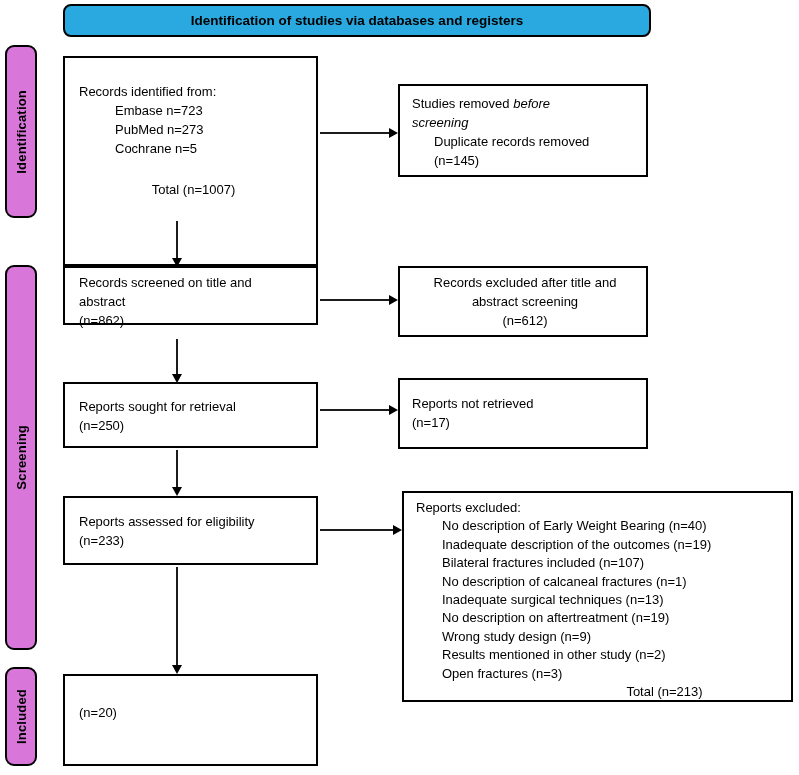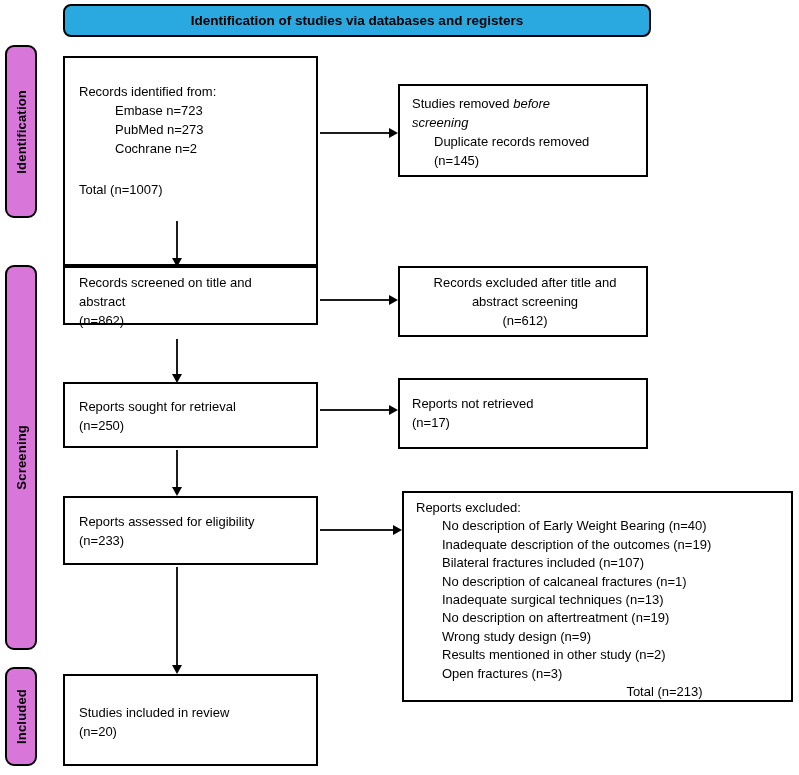--- a/index.html
+++ b/index.html
@@ -39,21 +39,21 @@
   }
   .box{
     position:absolute;
     background:#ffffff;
     border:2px solid var(--ink);
     box-sizing:border-box;
   }
   .indent1{margin-left:36px;}
   .indent2{margin-left:22px;}
   .indent3{margin-left:26px;}
-  .total-gap{margin-top:22px;}
+  .total-gap{margin-top:22px;text-align:center;}
   .total-center{margin-left:128px;text-align:center;}
   .tight{line-height:18.4px;}
   
   .arrow-v{position:absolute;width:2px;background:#1c1c1c;}
   .arrow-v::after{
     content:"";position:absolute;left:-4.5px;bottom:-9px;
     width:0;height:0;
     border-left:5.5px solid transparent;border-right:5.5px solid transparent;
     border-top:9px solid #000;
   }
@@ -81,42 +81,41 @@
     <span>Screening</span>
   </div>
   <div class="stage" style="top:667px;height:99px;">
     <span>Included</span>
   </div>
 
   <div class="box" style="left:63px;top:56px;width:255px;height:210px;padding:24px 8px 16px 14px;">
     <div>Records identified from:</div>
     <div class="indent1">Embase n=723</div>
     <div class="indent1">PubMed n=273</div>
-    <div class="indent1">Cochrane n=2</div>
+    <div class="indent1">Cochrane n=5</div>
     <div class="total-gap">Total (n=1007)</div>
   </div>
 
   <div class="box" style="left:63px;top:266px;width:255px;height:59px;padding:5px 8px 0 14px;">
     <div>Records screened on title and</div>
     <div>abstract</div>
     <div>(n=862)</div>
   </div>
 
   <div class="box" style="left:63px;top:382px;width:255px;height:66px;padding:13px 0 0 14px;">
     <div>Reports sought for retrieval</div>
     <div>(n=250)</div>
   </div>
 
   <div class="box" style="left:63px;top:496px;width:255px;height:69px;padding:14px 8px 16px 14px;">
     <div>Reports assessed for eligibility</div>
     <div>(n=233)</div>
   </div>
 
   <div class="box" style="left:63px;top:674px;width:255px;height:92px;padding:27px 8px 0 14px;">
-    <div>Studies included in review</div>
     <div>(n=20)</div>
   </div>
 
   <div class="box" style="left:398px;top:84px;width:250px;height:93px;padding:8px 8px 0 12px;">
     <div><span>Studies removed </span><i>before</i></div>
     <div><i>screening</i></div>
     <div class="indent2">Duplicate records removed</div>
     <div class="indent2">(n=145)</div>
   </div>
 

